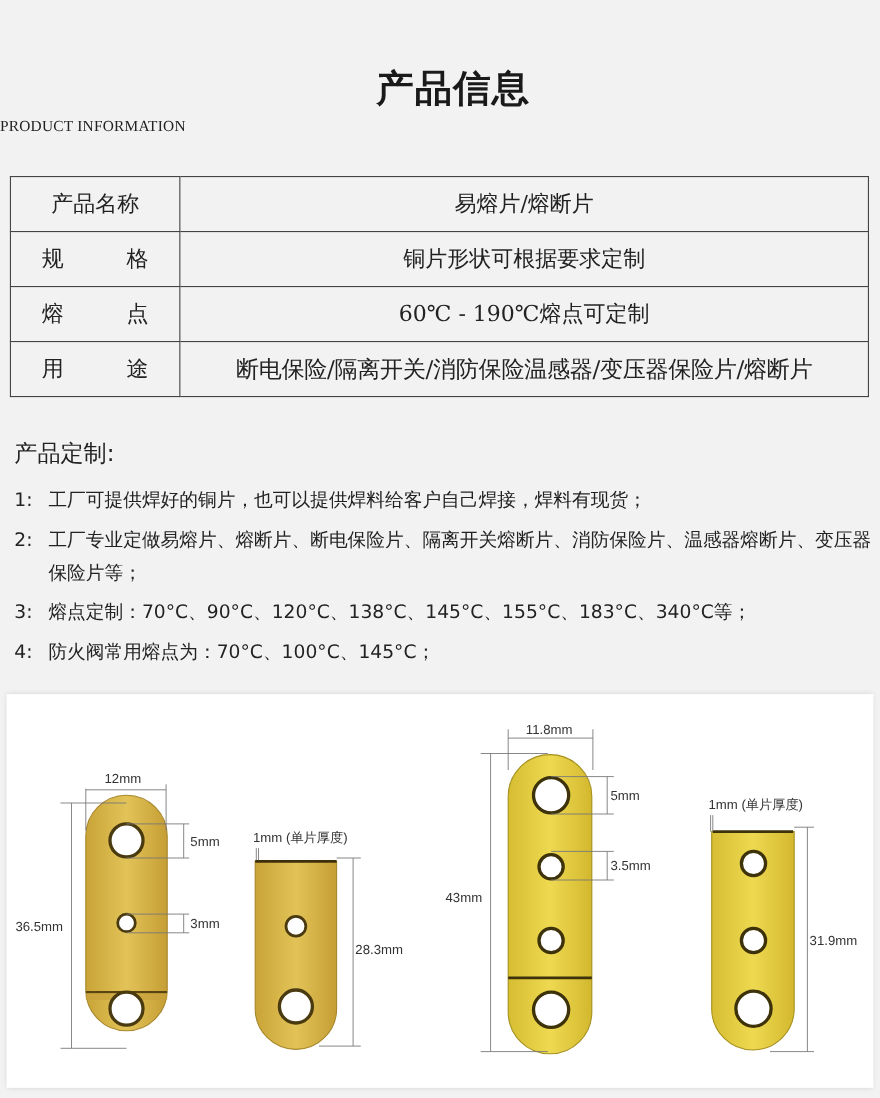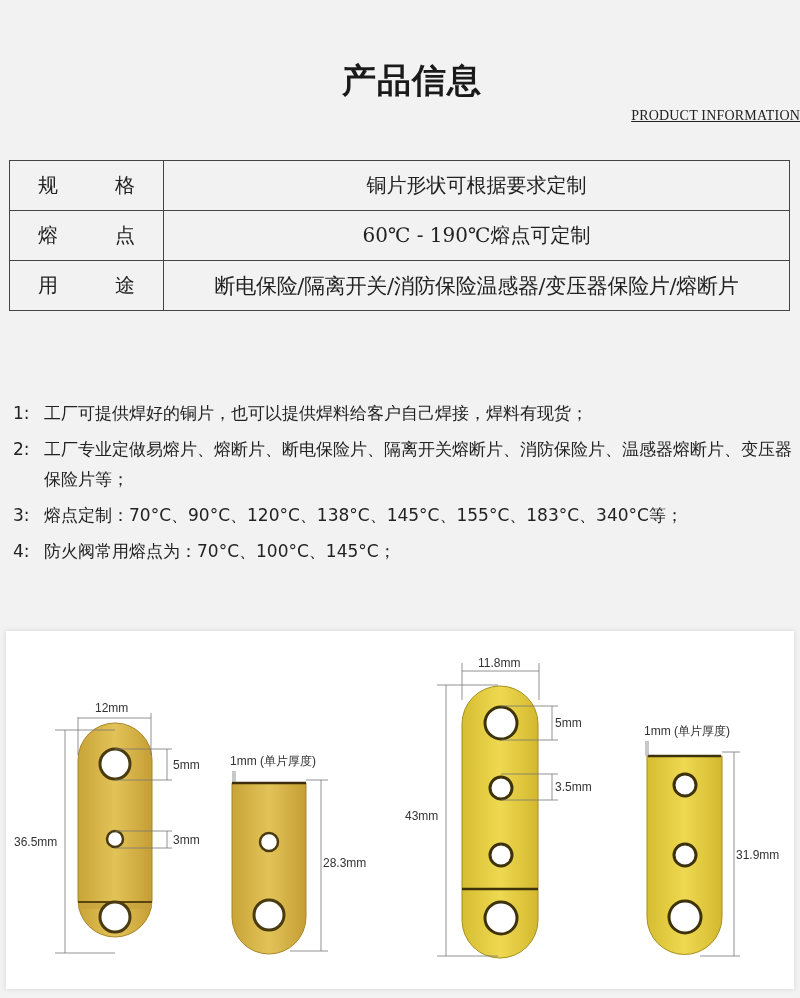--- a/index.html
+++ b/index.html
@@ -1,22 +1,22 @@
 <!DOCTYPE html>
 <html><head>
   <meta charset="utf-8">
   <style>
     * { box-sizing: border-box; margin: 0; padding: 0; }
     html, body { width: 800px; height: 998px; background: #f2f2f2; overflow: hidden; }
     body { position: relative; font-family: "DejaVu Serif", "Liberation Serif", serif; color: #222; }
 
     .title-cn { position: absolute; top: 58px; left: 12px; width: 800px; text-align: center;
       font-family: "DejaVu Serif", serif; font-size: 34px; font-weight: bold; color: #1a1a1a; letter-spacing: 1px; }
-    .title-en { position: absolute; top: 108px; left: 0; width: 800px; text-align: right;
-      font-family: "Liberation Serif", serif; font-size: 14px; color: #222; letter-spacing: 0.2px; text-decoration: underline; }
+    .title-en { position: absolute; top: 108px; left: 0; width: 800px; text-align: left;
+      font-family: "Liberation Serif", serif; font-size: 14px; color: #222; letter-spacing: 0.2px; }
 
     table.info { position: absolute; top: 160px; left: 9px; width: 781px; border-collapse: collapse;
       font-family: "DejaVu Serif", serif; font-size: 20px; color: #222; }
     table.info td { border: 1.5px solid #444; height: 50px; vertical-align: middle; }
     table.info td.k { width: 154px; padding: 0 28px; }
     table.info td.k .kw { display: flex; justify-content: space-between; }
     table.info td.v { text-align: center; white-space: nowrap; }
     table.info td.k.center { text-align: center; padding: 0; }
 
     .custom { position: absolute; top: 398px; left: 13px; width: 785px;
@@ -32,20 +32,24 @@
     .lbl { font-family: "Liberation Sans", sans-serif; font-size: 12px; fill: #333; }
   </style>
 </head>
 <body>
 
 <div class="title-cn">产品信息</div>
 <div class="title-en">PRODUCT INFORMATION</div>
 
 <table class="info">
   <tbody>
+      <tr>
+    <td class="k center">产品名称</td>
+    <td class="v">易熔片/熔断片</td>
+  </tr>
   <tr>
     <td class="k">
           <div class="kw">
             <span>规</span>
             <span>格</span>
           </div>
         </td>
     <td class="v">铜片形状可根据要求定制</td>
   </tr>
   <tr>
@@ -63,20 +67,21 @@
             <span>用</span>
             <span>途</span>
           </div>
         </td>
     <td class="v" style="font-size:21px;letter-spacing:-0.3px;">断电保险/隔离开关/消防保险温感器/变压器保险片/熔断片</td>
   </tr>
 </tbody>
   </table>
 
 <div class="custom">
+  <div class="h">产品定制:</div>
   <div class="item">
     <span class="num">1:</span>
     <span class="txt">工厂可提供焊好的铜片，也可以提供焊料给客户自己焊接，焊料有现货；</span>
   </div>
   <div class="item">
     <span class="num">2:</span>
     <span class="txt">工厂专业定做易熔片、熔断片、断电保险片、隔离开关熔断片、消防保险片、温感器熔断片、变压器保险片等；</span>
   </div>
   <div class="item">
     <span class="num">3:</span>

